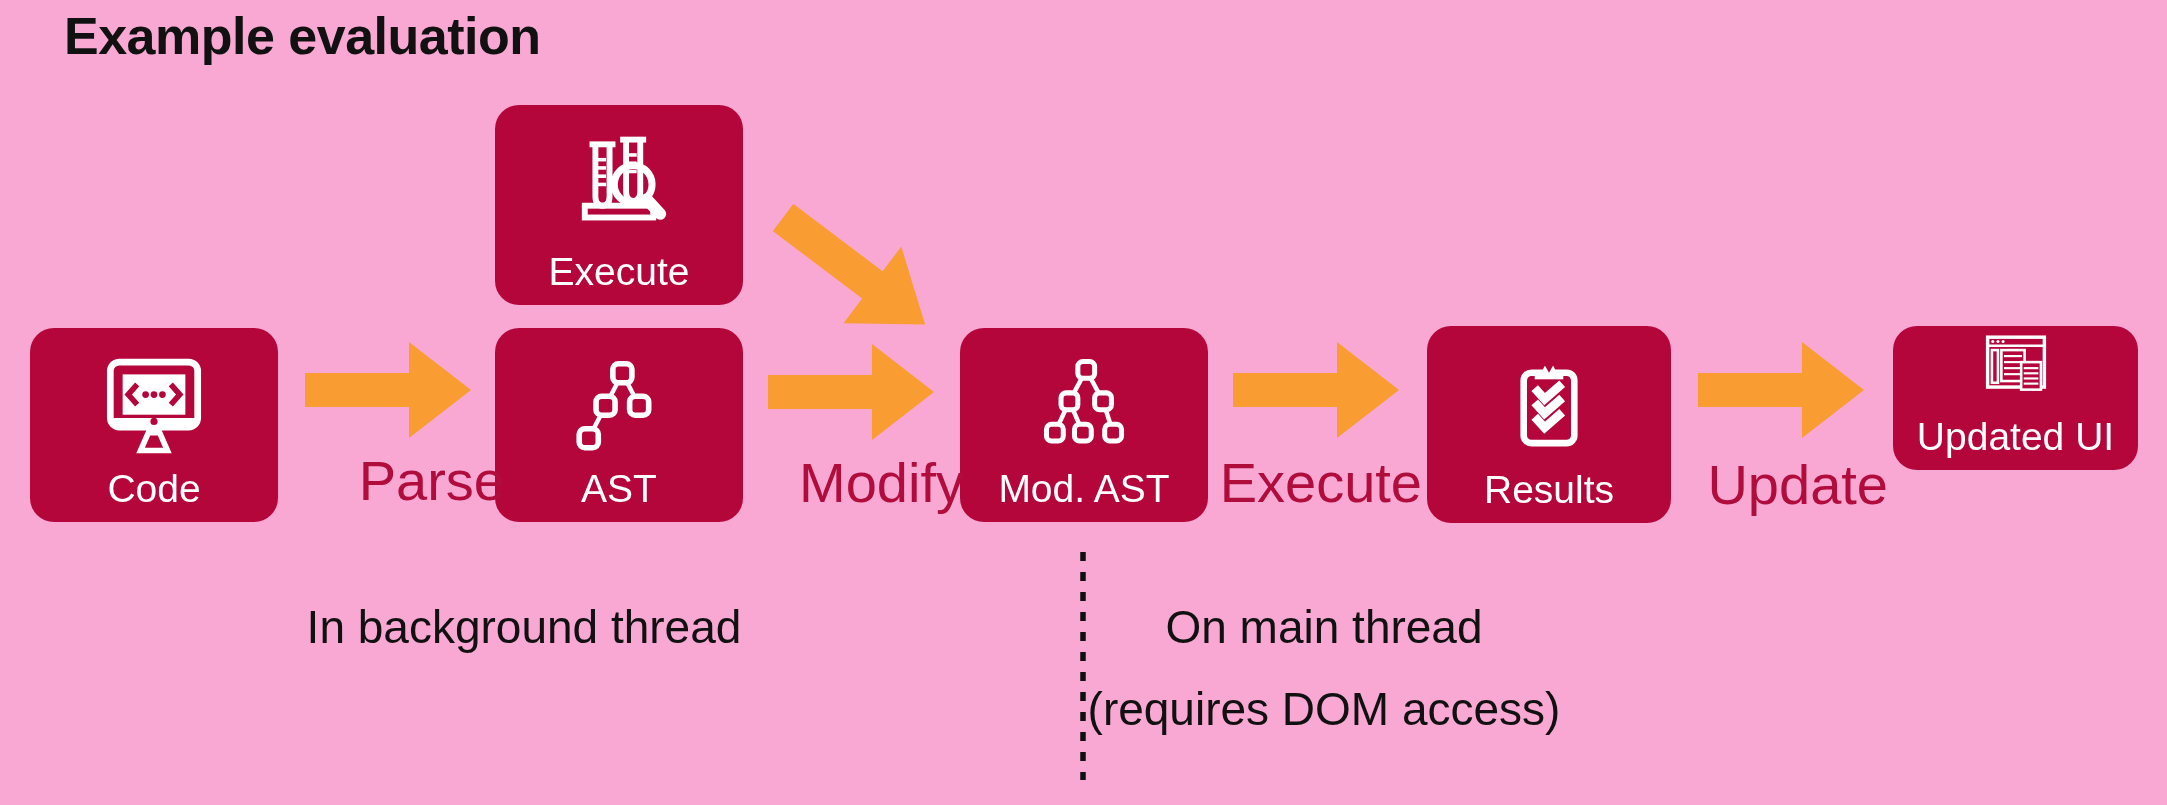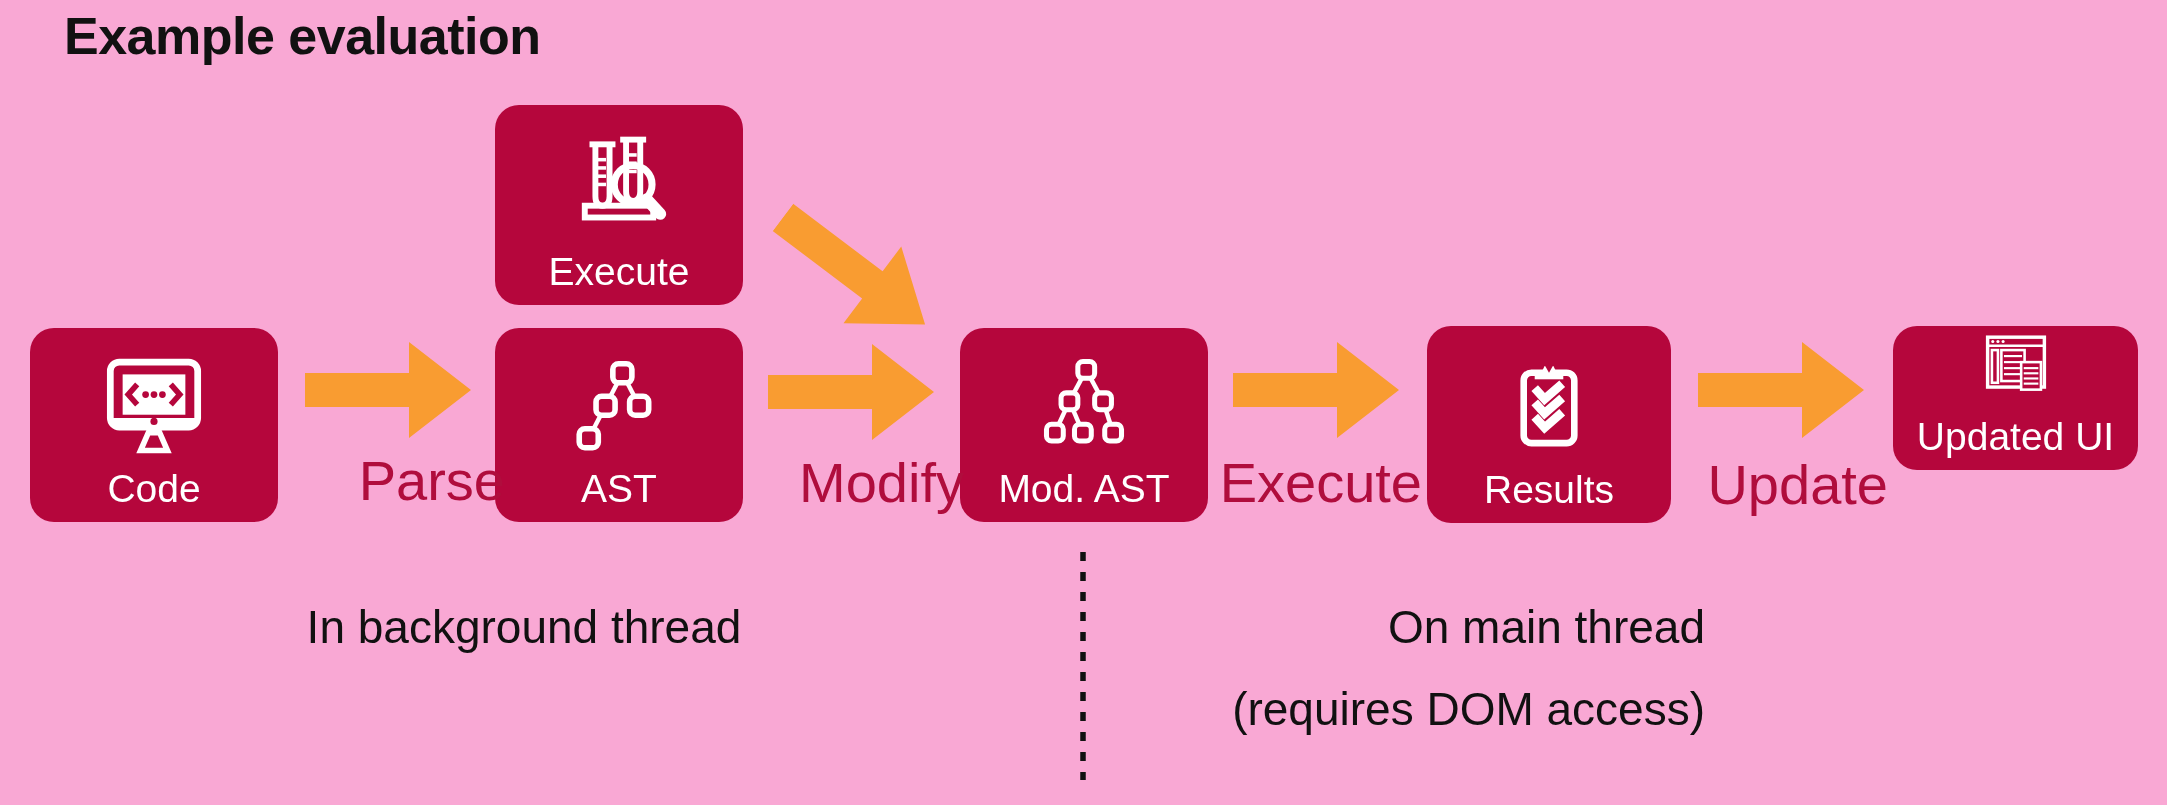--- a/index.html
+++ b/index.html
@@ -59,21 +59,21 @@
   .label-parse{left:285px;top:448px;}
   .label-modify{left:744px;top:450px;}
   .label-execute{left:1202px;top:450px;}
   .label-update{left:1668px;top:452px;}
   
   .thread-label{
     position:absolute;text-align:center;color:var(--text-black);
     font-size:46px;font-weight:400;line-height:82px;white-space:nowrap;
   }
   .bg-thread{left:274px;top:586px;width:500px;}
-  .main-thread{left:1105px;top:586px;width:600px;text-align:right;}
+  .main-thread{left:1024px;top:586px;width:600px;}
   .divider{position:absolute;left:1079px;top:552px;}
 </style>
 </head>
 <body>
 
 <div class="canvas">
 
   <div class="title">Example evaluation</div>
 
   <div class="node node-code">

